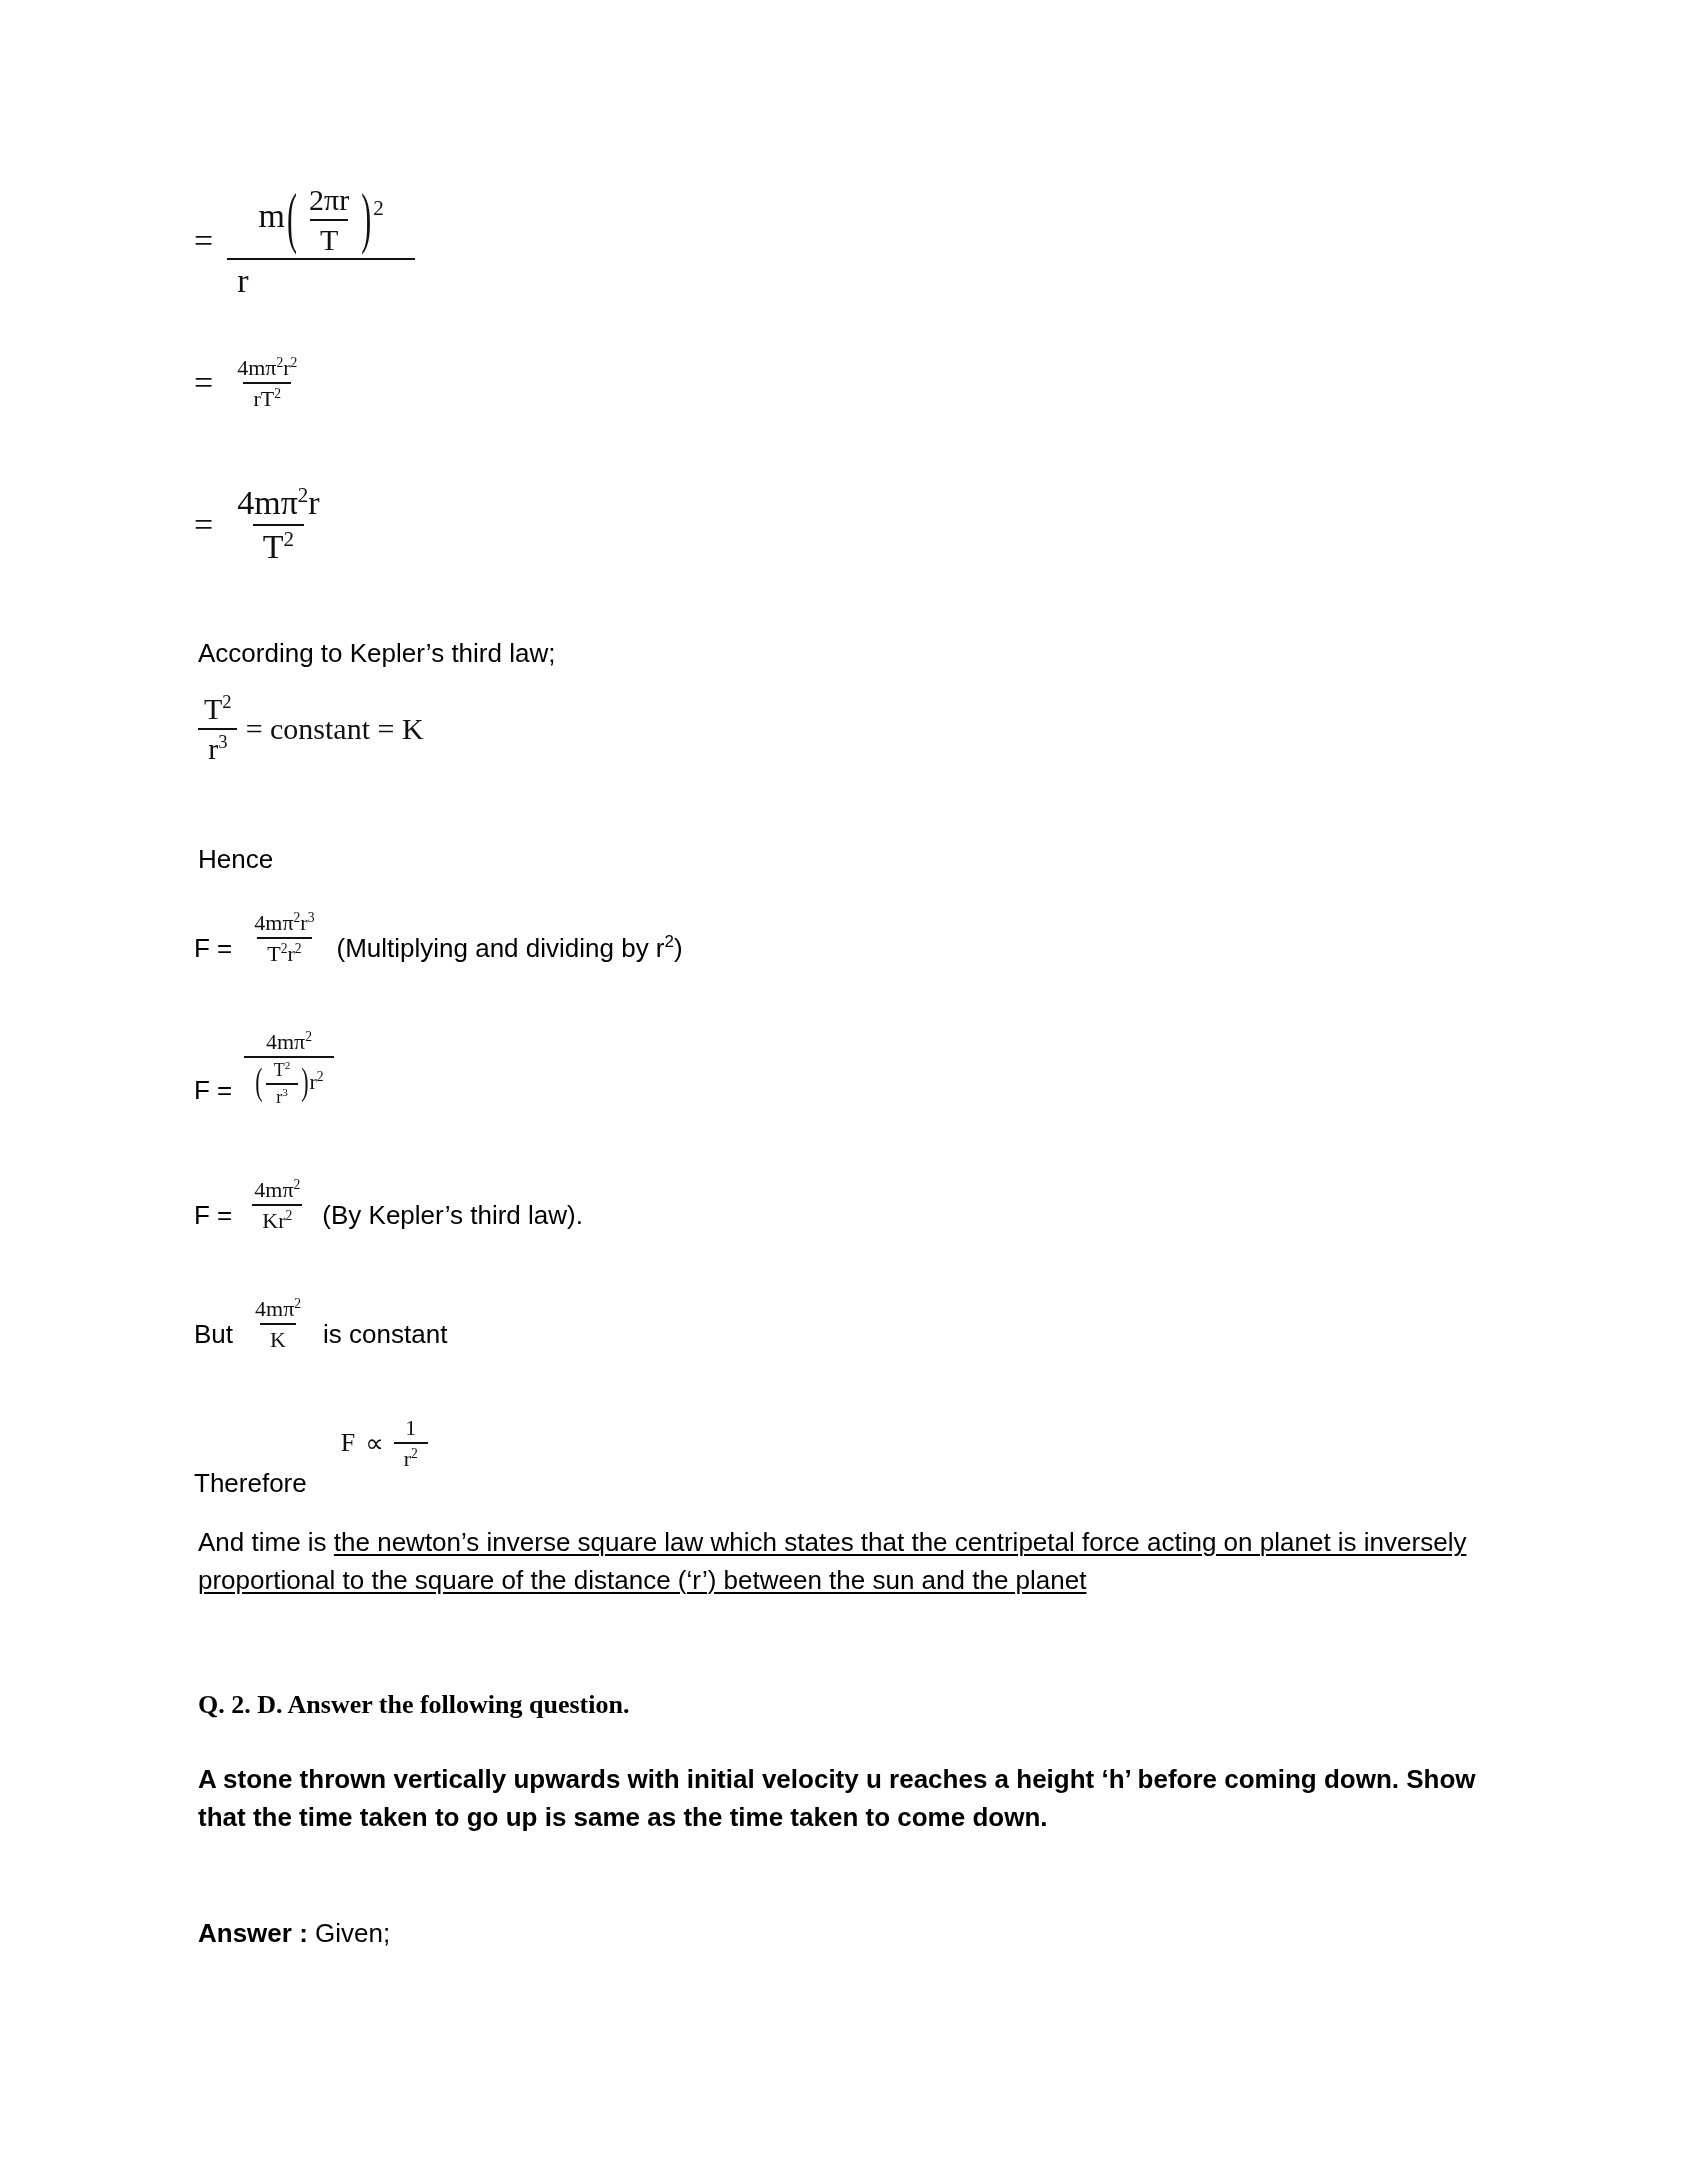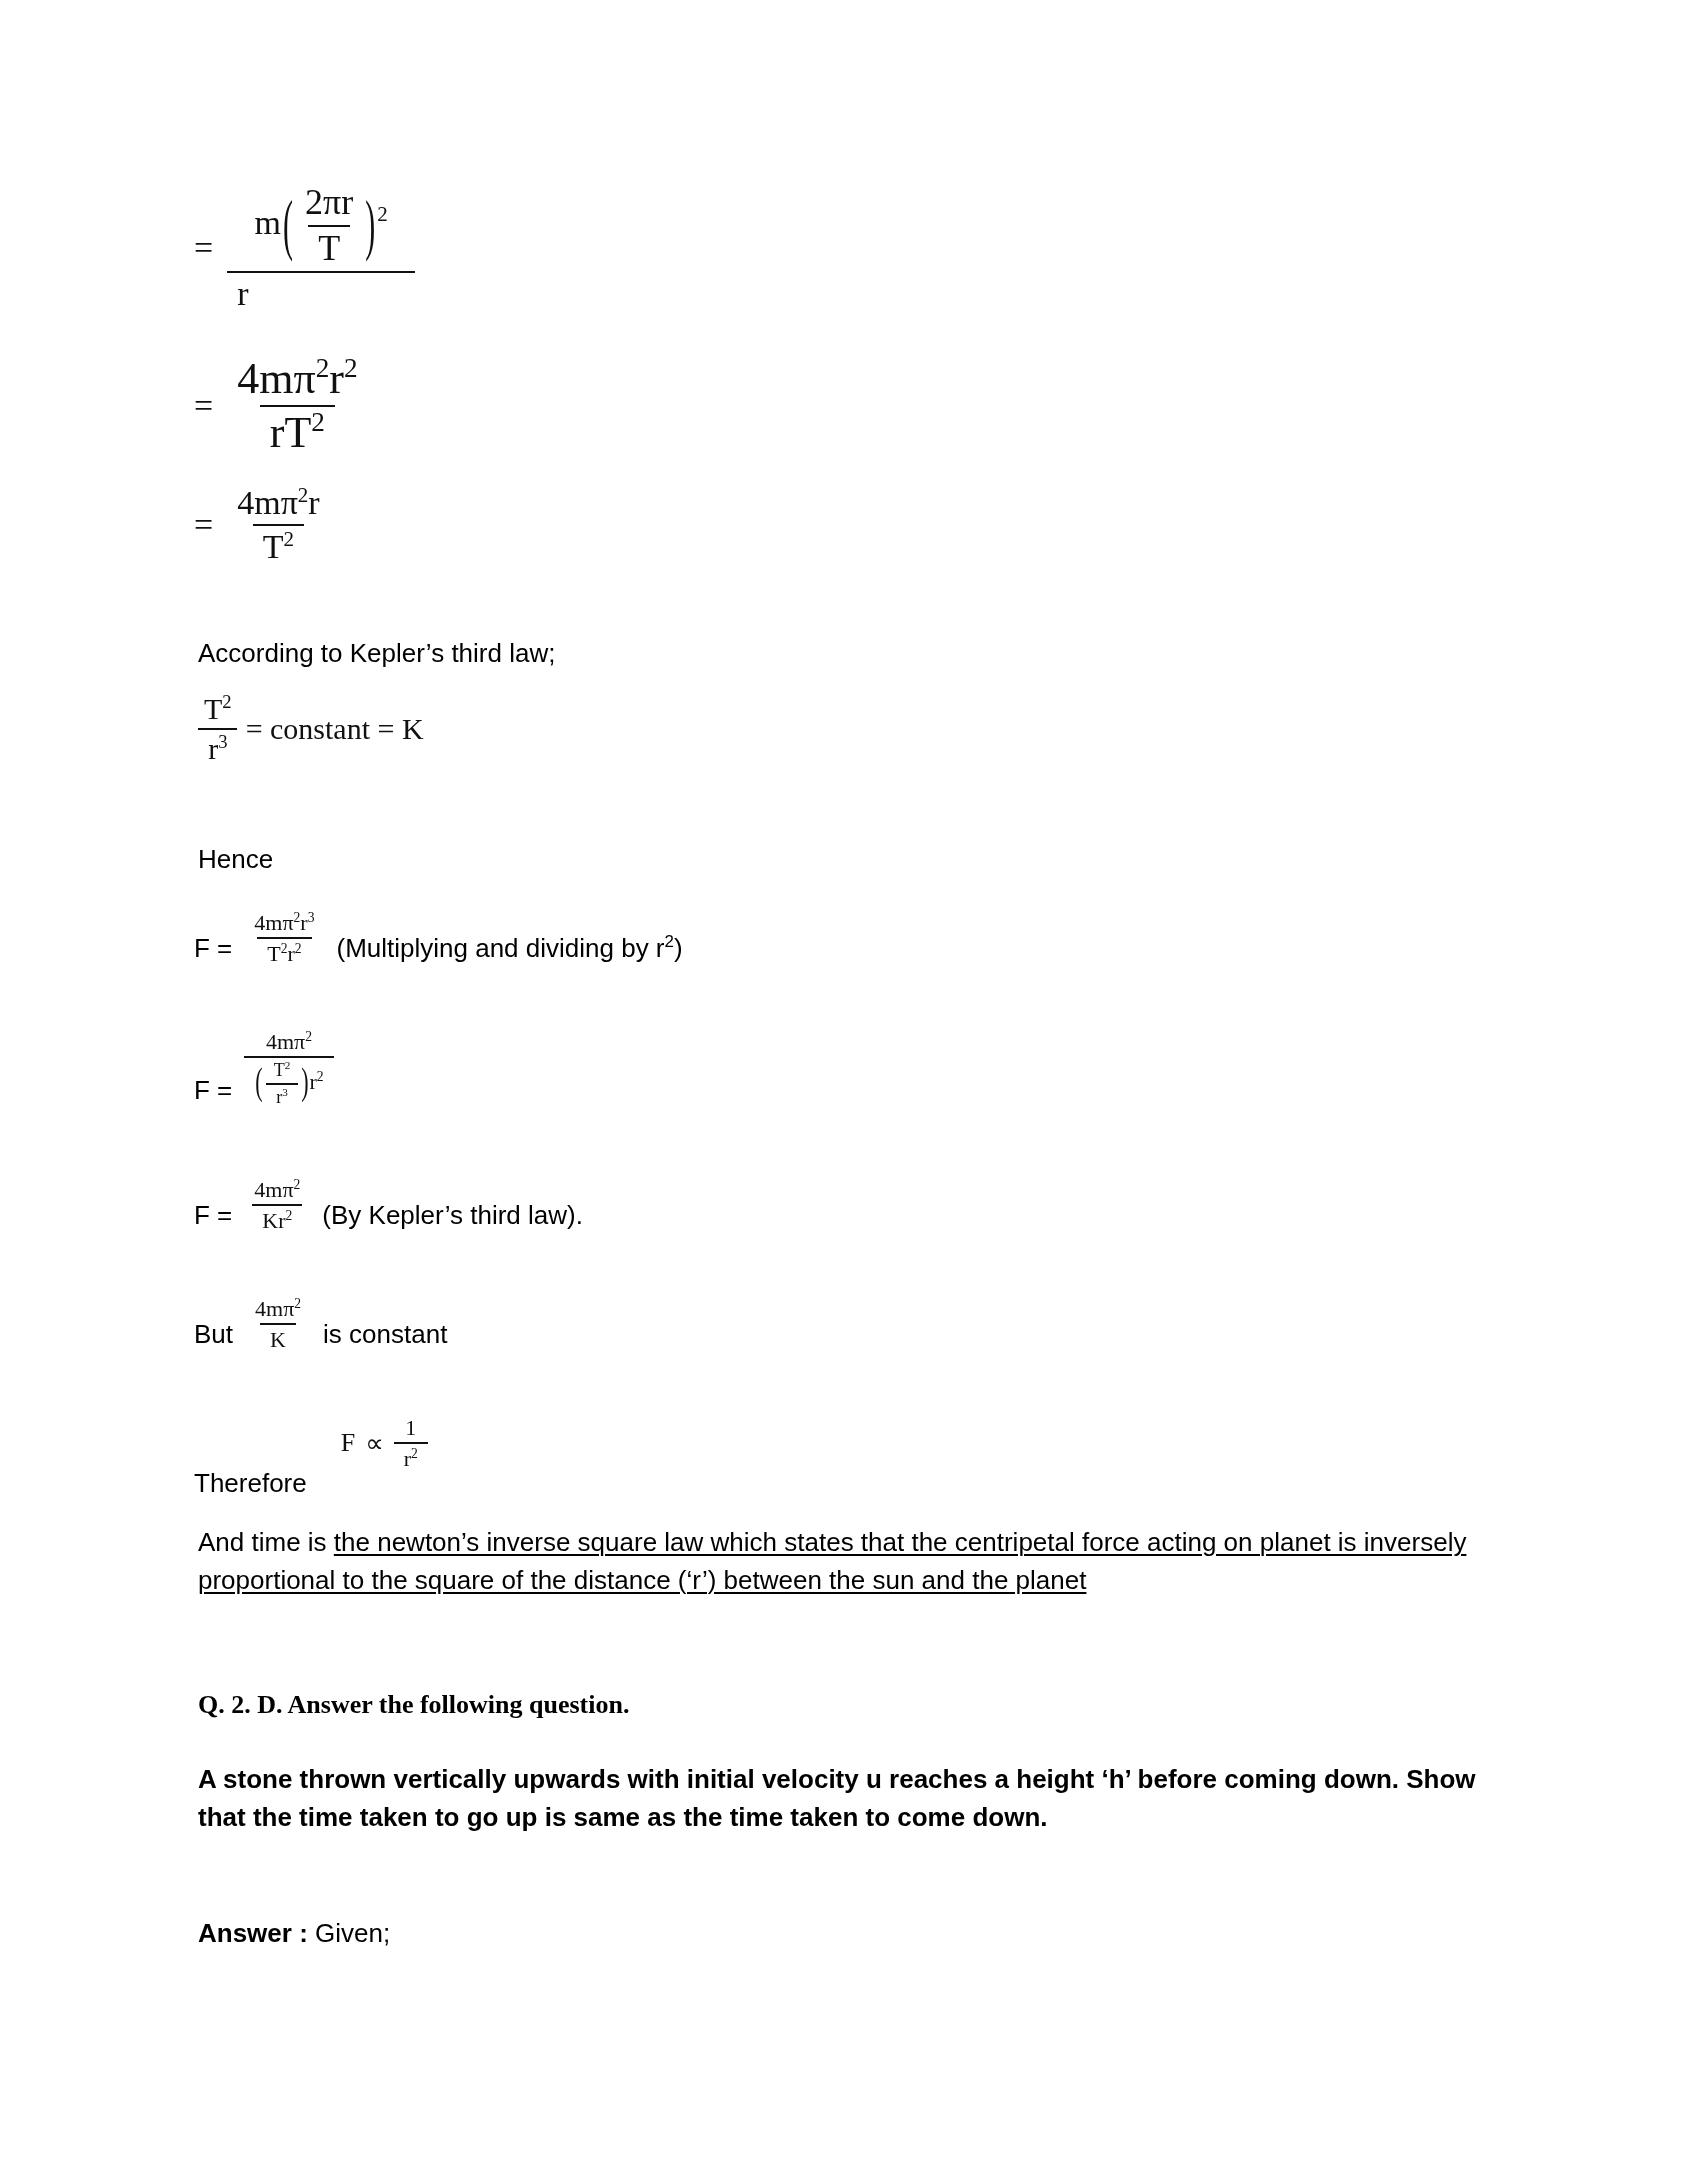--- a/index.html
+++ b/index.html
@@ -115,34 +115,34 @@
 </head>
 <body>
 
 <div class="page">
 
   <div class="eq-block" style="left:194px; top:184px;">
     <div class="eqrow math">
       <span class="eqsign">=</span>
       <span class="frac" style="font-size:34px;">
         <span class="num">
-          <span>m</span><span class="bigparen">(</span><span class="frac" style="font-size:36px;">
+          <span>m</span><span class="bigparen">(</span><span class="frac" style="font-size:30px;">
               <span class="num">2πr</span>
               <span class="den">T</span>
             </span><span class="bigparen">)</span><sup class="ex">2</sup>
         </span>
         <span class="den" style="min-width:168px;">r</span>
       </span>
     </div>
   </div>
 
   <div class="eq-block" style="left:194px; top:356px;">
     <div class="eqrow math">
       <span class="eqsign">=</span>
-      <span class="frac" style="font-size:44px;font-family:Liberation Serif, serif;">
+      <span class="frac" style="font-size:22px;font-family:Liberation Serif, serif;">
         <span class="num">4mπ<sup class="ex">2</sup>r<sup class="ex">2</sup></span>
         <span class="den">rT<sup class="ex">2</sup></span>
       </span>
     </div>
   </div>
 
   <div class="eq-block" style="left:194px; top:485px;">
     <div class="eqrow math">
       <span class="eqsign">=</span>
       <span class="frac" style="font-size:34px;">

